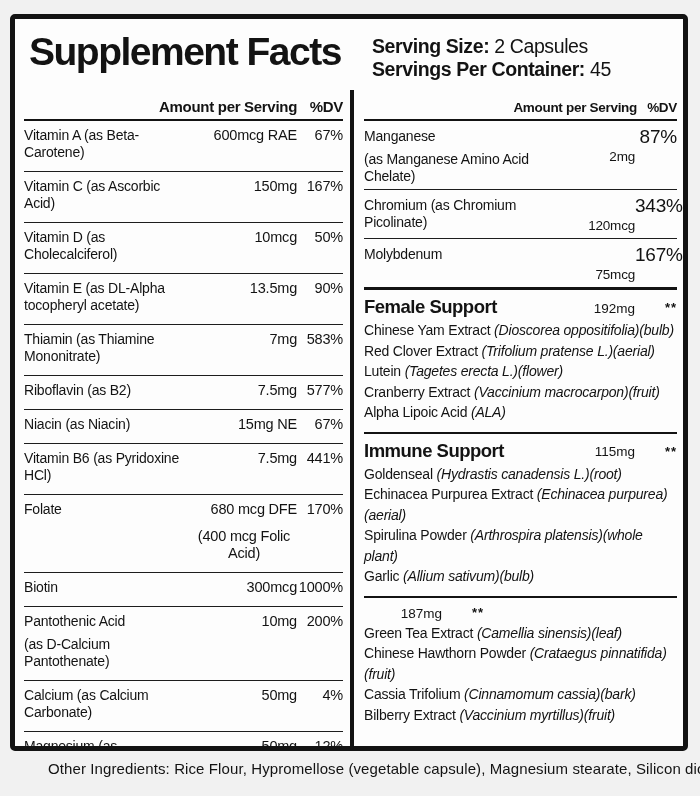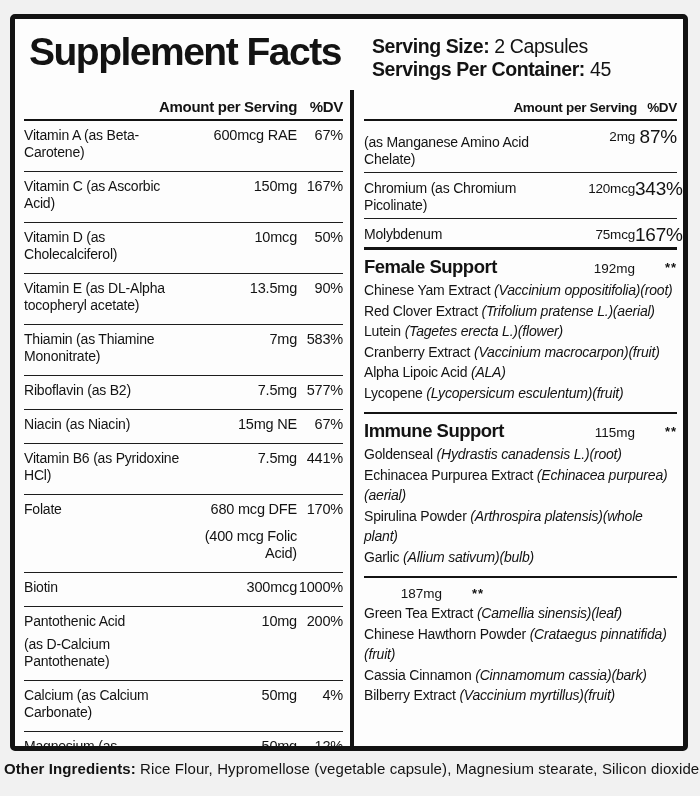--- a/index.html
+++ b/index.html
@@ -36,45 +36,45 @@
   .col-head .dvh{width:46px;text-align:right;}
   .col-right .col-head{font-size:13.5px;padding:10px 0 4px;}
   .col-right .col-head .dvh{width:40px;}
 
   
   .n-row{display:flex;align-items:flex-start;border-bottom:1.7px solid #1d1d1d;
          padding:6px 0 10px;font-size:14px;letter-spacing:-0.2px;}
   .n-name{flex:1;line-height:17px;}
   .n-name2{margin-top:6px;}
   .n-amt{width:106px;text-align:right;font-size:14.5px;line-height:17px;}
-  .n-amt2{margin-top:10px;}
+  .n-amt2{margin-top:10px;text-align:center;}
   .n-dv{width:46px;text-align:right;font-size:14.5px;line-height:17px;}
 
   .minerals .n-row{padding:7px 0 4px;}
-  .m-row .n-amt{width:88px;font-size:13.5px;}
+  .m-row .n-amt{width:88px;font-size:13.5px;margin-top:20px;}
   .m-row .n-dv{width:42px;font-size:19px;}
   .minerals{border-bottom:3px solid var(--ink);}
   .minerals .n-row:last-child{border-bottom:none;}
 
   
   .blend{padding:6px 0 9px;}
   .blend + .blend{border-top:2.5px solid var(--ink);}
   .blend-head{display:flex;align-items:center;margin-bottom:2px;}
   .blend-title{flex:1;font-size:18.5px;font-weight:700;letter-spacing:-0.5px;line-height:22px;}
   .blend-amt{width:78px;text-align:right;font-size:13.5px;padding-top:2px;}
   .blend-dv{width:42px;text-align:right;font-size:13px;font-weight:700;letter-spacing:1px;padding-top:1px;}
   .b-item{font-size:14px;line-height:20.5px;letter-spacing:-0.2px;}
   .b-item .latin{font-style:italic;}
 
   
   .bottom-bar{height:6px;background:var(--ink);border-radius:2px;margin:0 1px;}
 
   .other{position:absolute;left:4px;top:760px;width:694px;font-size:15px;
          letter-spacing:0.1px;white-space:nowrap;}
-  .other b{font-weight:700;}
+  .other b{font-weight:400;margin-left:44px;}
 </style>
 </head>
 <body>
 
 <div class="sheet">
   <div class="label-box">
 
     <div class="top-row">
       <div class="title">Supplement Facts</div>
       <div class="serving">
@@ -216,20 +216,21 @@
       </div>
 
       <div class="col-right">
         <div class="col-head">
           <span>Amount per Serving</span>
           <span class="dvh">%DV</span>
         </div>
         <div id="right-minerals" class="minerals">
             <div class="n-row m-row">
               <div class="n-name">
+                <div>Manganese</div>
                 <div class="n-name2">(as Manganese Amino Acid Chelate)</div>
               </div>
               <div class="n-amt">
                 <div>2mg</div>
               </div>
               <div class="n-dv">87%</div>
             </div>
             <div class="n-row m-row">
               <div class="n-name">
                 <div>Chromium  (as Chromium Picolinate)</div>
@@ -249,46 +250,45 @@
               <div class="n-dv">167%</div>
             </div>
           </div>
         <div id="blends">
             <div class="blend">
               <div class="blend-head">
                 <div class="blend-title">Female Support</div>
                 <div class="blend-amt">192mg</div>
                 <div class="blend-dv">**</div>
               </div>
-              <div class="b-item"><span>Chinese Yam Extract </span><span class="latin">(Vaccinium oppositifolia)(root)</span></div>
+              <div class="b-item"><span>Chinese Yam Extract </span><span class="latin">(Dioscorea oppositifolia)(bulb)</span></div>
               <div class="b-item"><span>Red Clover Extract </span><span class="latin">(Trifolium pratense L.)(aerial)</span></div>
               <div class="b-item"><span>Lutein </span><span class="latin">(Tagetes erecta L.)(flower)</span></div>
               <div class="b-item"><span>Cranberry Extract </span><span class="latin">(Vaccinium macrocarpon)(fruit)</span></div>
               <div class="b-item"><span>Alpha Lipoic Acid </span><span class="latin">(ALA)</span></div>
-              <div class="b-item"><span>Lycopene </span><span class="latin">(Lycopersicum esculentum)(fruit)</span></div>
             </div>
             <div class="blend">
               <div class="blend-head">
                 <div class="blend-title">Immune Support</div>
                 <div class="blend-amt">115mg</div>
                 <div class="blend-dv">**</div>
               </div>
               <div class="b-item"><span>Goldenseal </span><span class="latin">(Hydrastis canadensis L.)(root)</span></div>
               <div class="b-item"><span>Echinacea Purpurea Extract </span><span class="latin">(Echinacea purpurea)(aerial)</span></div>
               <div class="b-item"><span>Spirulina Powder </span><span class="latin">(Arthrospira platensis)(whole plant)</span></div>
               <div class="b-item"><span>Garlic </span><span class="latin">(Allium sativum)(bulb)</span></div>
             </div>
             <div class="blend">
               <div class="blend-head">
                 <div class="blend-amt">187mg</div>
                 <div class="blend-dv">**</div>
               </div>
               <div class="b-item"><span>Green Tea Extract </span><span class="latin">(Camellia sinensis)(leaf)</span></div>
               <div class="b-item"><span>Chinese Hawthorn Powder </span><span class="latin">(Crataegus pinnatifida)(fruit)</span></div>
-              <div class="b-item"><span>Cassia Cinnamon </span><span class="latin">(Cinnamomum cassia)(bark)</span></div>
+              <div class="b-item"><span>Cassia Trifolium </span><span class="latin">(Cinnamomum cassia)(bark)</span></div>
               <div class="b-item"><span>Bilberry Extract </span><span class="latin">(Vaccinium myrtillus)(fruit)</span></div>
               <div class="b-item"></div>
             </div>
           </div>
       </div>
     </div>
 
     <div class="bottom-bar"></div>
 
   </div>

